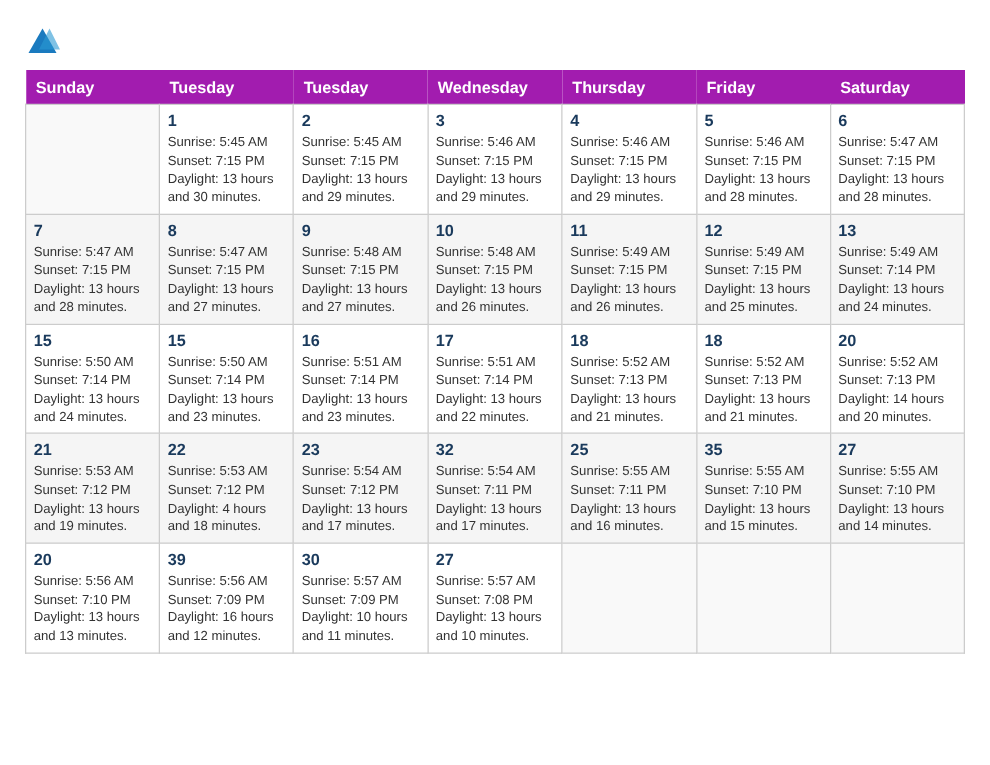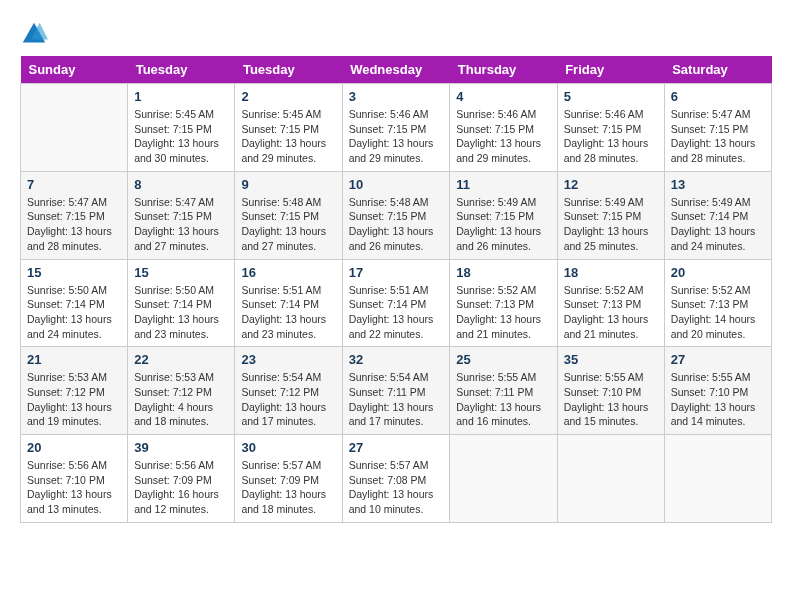--- a/index.html
+++ b/index.html
@@ -356,21 +356,21 @@
             <div>Sunrise: 5:56 AM</div>
             <div>Sunset: 7:09 PM</div>
             <div>Daylight: 16 hours and 12 minutes.</div>
           </div>
         </td>
         <td>
           <div class="day-number">30</div>
           <div class="day-info">
             <div>Sunrise: 5:57 AM</div>
             <div>Sunset: 7:09 PM</div>
-            <div>Daylight: 13 hours and 18 minutes.</div>
+            <div>Daylight: 10 hours and 11 minutes.</div>
           </div>
         </td>
         <td>
           <div class="day-number">27</div>
           <div class="day-info">
             <div>Sunrise: 5:57 AM</div>
             <div>Sunset: 7:08 PM</div>
             <div>Daylight: 13 hours and 10 minutes.</div>
           </div>
         </td>

